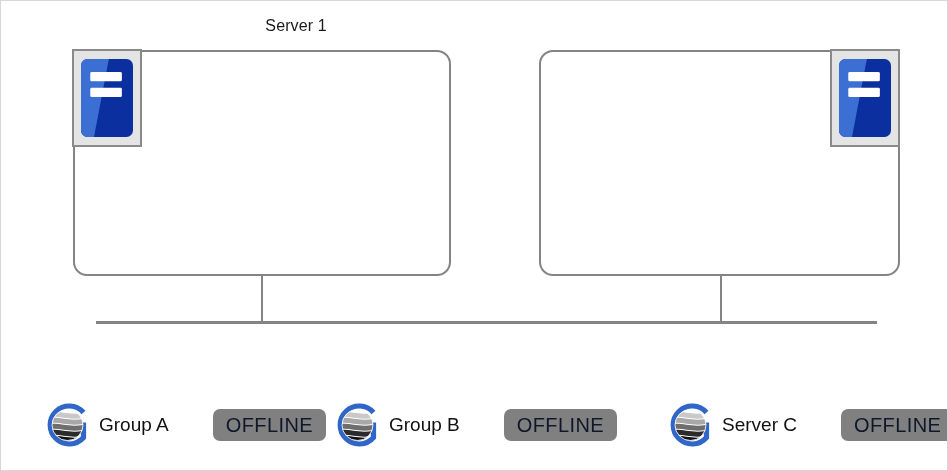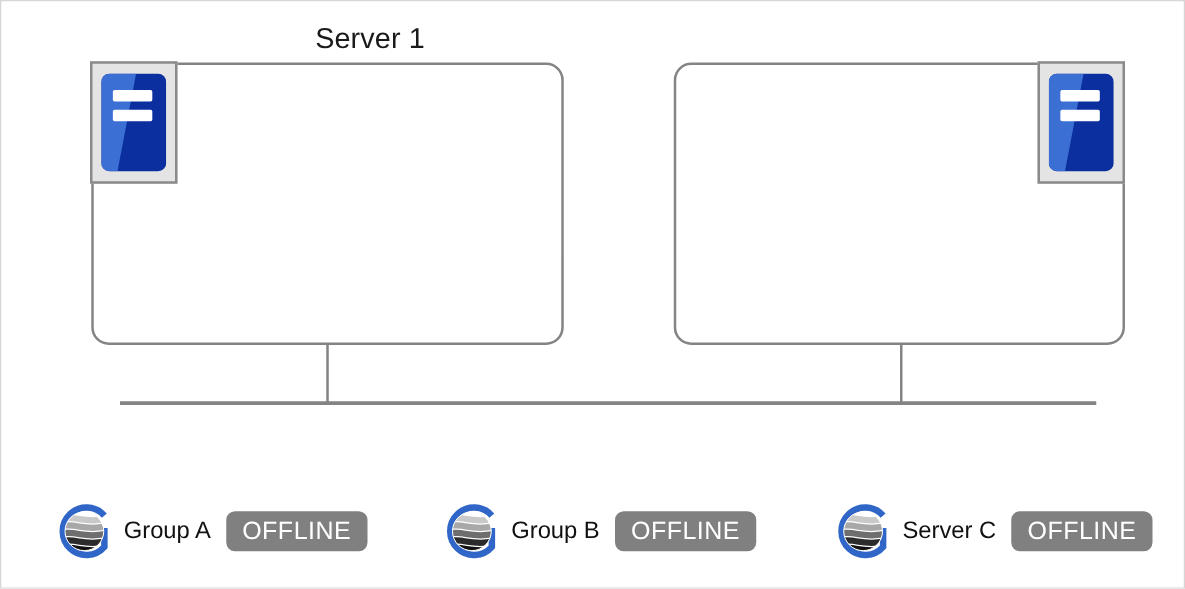--- a/index.html
+++ b/index.html
@@ -16,21 +16,21 @@
     height: 471px;
     background: #ffffff;
     border: 1px solid #d6d6d6;
     box-sizing: border-box;
     overflow: hidden;
   }
 
   
   .server-title {
     position: absolute;
-    font-size: 23px;
+    font-size: 16px;
     color: #1a1a1a;
     text-align: center;
     letter-spacing: 0.1px;
     white-space: nowrap;
   }
   #server1-title { left: 195px; top: 16px; width: 200px; }
   #server2-title { left: 598px; top: 16px; width: 200px; }
 
   
   .server-box {
@@ -84,21 +84,21 @@
     height: 62px;
     text-align: center;
   }
   .group-item {
     position: absolute;
     display: flex;
     align-items: center;
     height: 56px;
   }
   #group-0 { left: 42px;  }
-  #group-1 { left: 352px; }
+  #group-1 { left: 332px; }
   #group-2 { left: 665px; }
 
   .group-logo {
     width: 52px;
     height: 52px;
     flex: 0 0 52px;
     display: block;
   }
   .group-label {
     font-size: 19px;
@@ -108,24 +108,25 @@
     white-space: nowrap;
   }
   .status-badge {
     display: inline-flex;
     align-items: center;
     justify-content: center;
     height: 32px;
     padding: 0 13px;
     border-radius: 7px;
     background: #808080;
-    color: #ffffff;
+    color: #0f172a;
     font-size: 20px;
     letter-spacing: 0.4px;
     white-space: nowrap;
+    margin-left: 32px;
   }
 </style>
 </head>
 <body>
 
 <div id="page">
 
   <div class="server-title" id="server1-title">Server 1</div>
 
   <div class="server-box" id="server1-box"></div>

